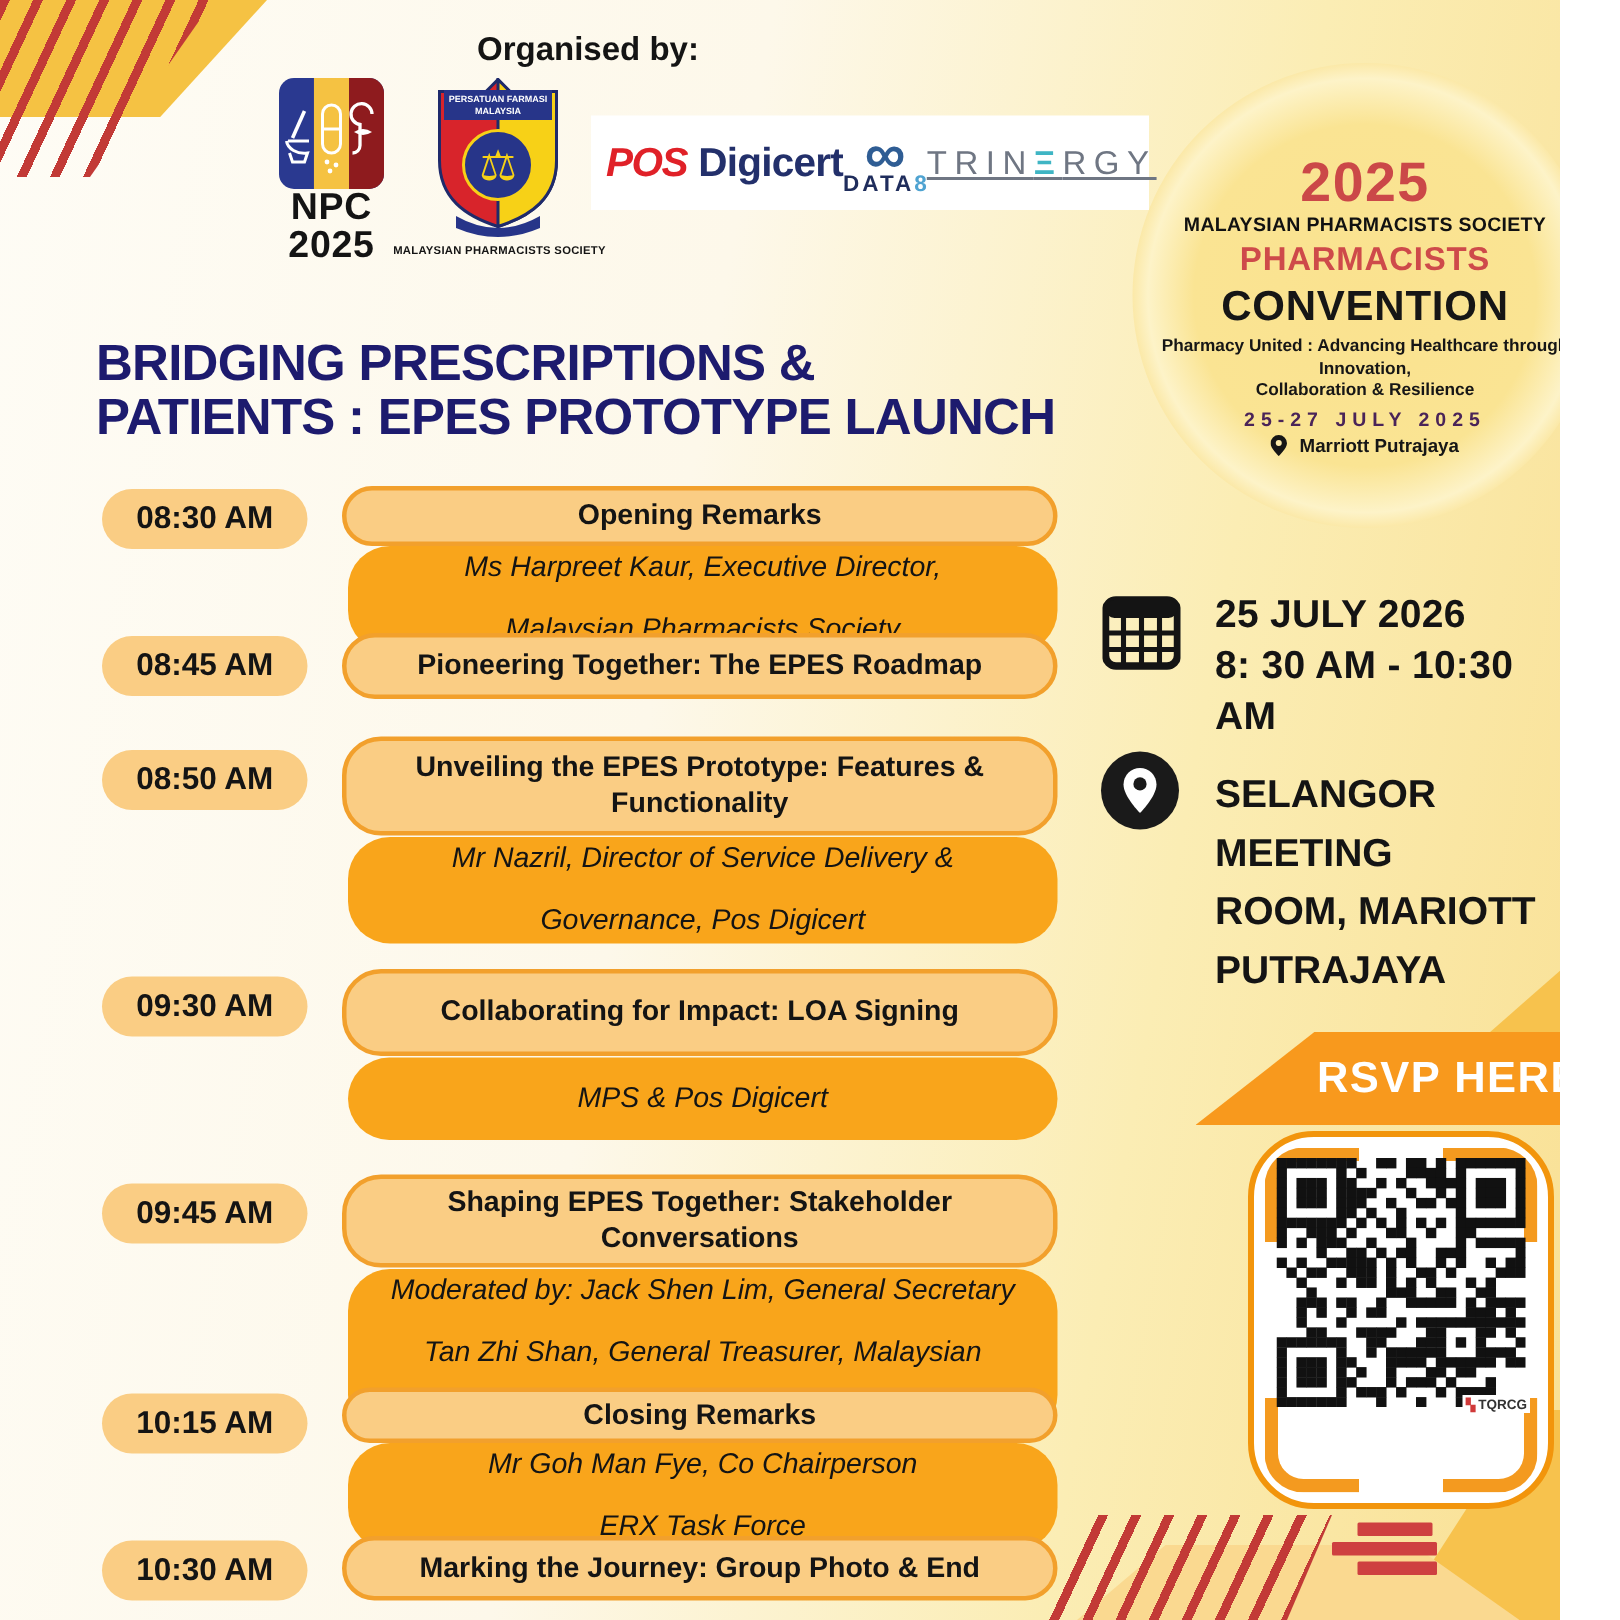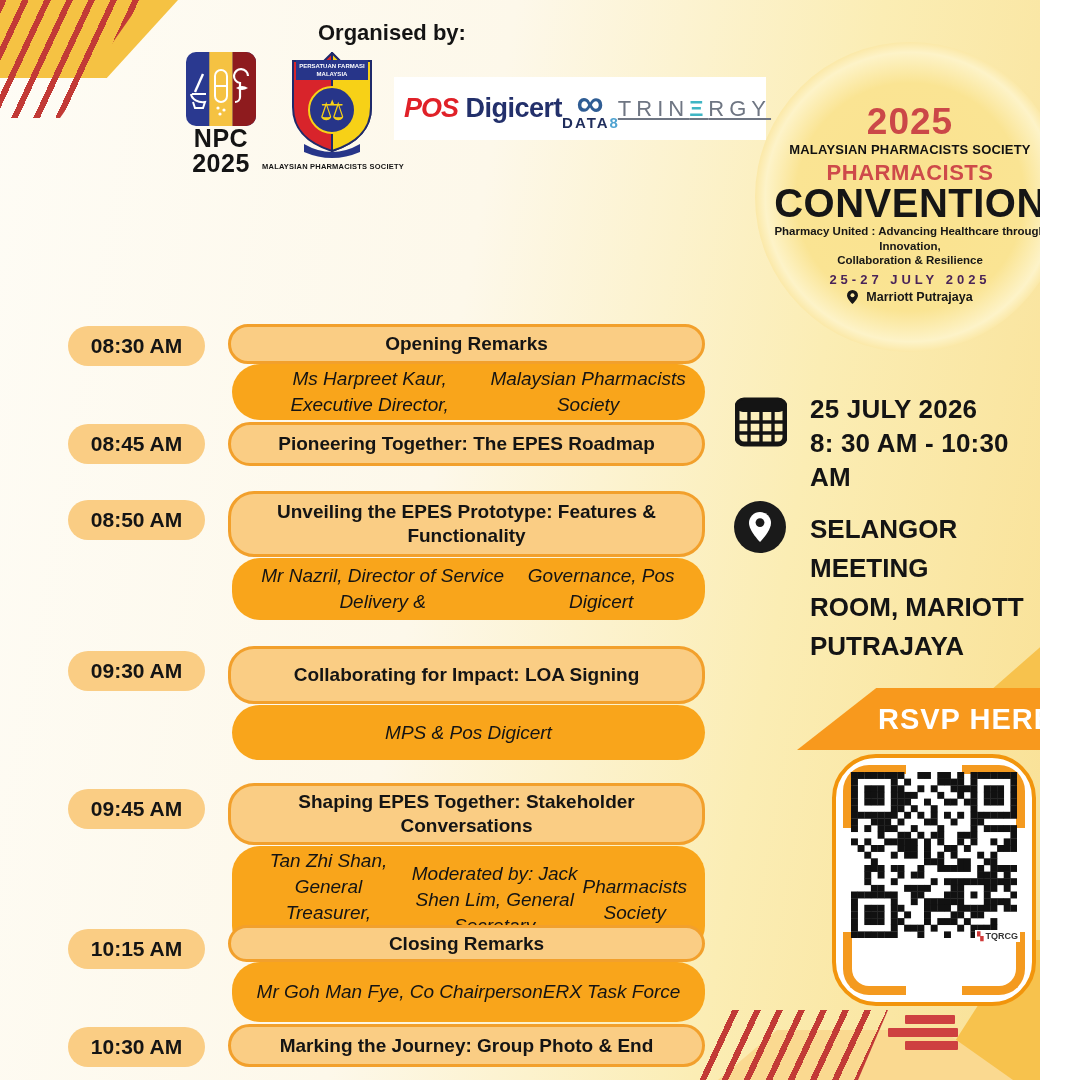--- a/index.html
+++ b/index.html
@@ -48,35 +48,35 @@
   .data8 .w{font-size:15px;font-weight:800;color:#1F2D5C;letter-spacing:2px;}
   .data8 .d{font-size:15px;font-weight:800;color:#4FA3D1;}
   .trinergy{font-size:22px;font-weight:500;color:#6F7683;letter-spacing:5px;white-space:nowrap;text-decoration:underline;}
   .trinergy .e{color:#3FB5C4;font-weight:600;}
   
   .badge{left:758px;top:104px;width:304px;text-align:center;z-index:1;}
   .badge .year{font-size:37px;font-weight:800;color:#CB4848;line-height:36px;letter-spacing:1px;}
   .badge .soc{font-size:13px;font-weight:800;color:#111;margin-top:2px;letter-spacing:.2px;}
   .badge .l1{font-size:30px;font-weight:800;color:#28286E;line-height:31px;letter-spacing:.5px;}
   .badge .l2{font-size:22px;font-weight:800;color:#CE4A4A;line-height:31px;letter-spacing:.5px;}
-  .badge .l3{font-size:40px;font-weight:800;color:#161616;line-height:31px;letter-spacing:.5px;}
+  .badge .l3{font-size:28px;font-weight:800;color:#161616;line-height:31px;letter-spacing:.5px;}
   .badge .tag{font-size:11.5px;font-weight:700;color:#161616;line-height:14.5px;margin-top:5px;}
   .badge .dates{font-size:13px;font-weight:800;color:#4A2458;letter-spacing:4px;margin-top:4px;}
   .badge .venue{font-size:12.5px;font-weight:800;color:#161616;margin-top:3px;display:flex;align-items:center;justify-content:center;gap:8px;}
   
   .main-title{left:64px;top:224px;width:700px;font-size:34px;font-weight:800;color:#1D1B6E;line-height:36px;letter-spacing:-.5px;z-index:1;}
   
   .time-pill{left:68px;width:137px;height:40px;background:#FACD84;border-radius:21px;
     display:flex;align-items:center;justify-content:center;font-size:21px;font-weight:800;z-index:1;text-align:right;}
   .title-pill{left:228px;width:477px;background:#FACD84;border:3px solid #F2A02C;border-radius:26px;
     display:flex;align-items:center;justify-content:center;text-align:center;
     font-size:19px;font-weight:800;box-sizing:border-box;padding:2px 22px;line-height:24px;z-index:1;}
   .desc-pill{left:232px;width:473px;background:#F9A51B;border-radius:28px;
-    display:flex;flex-direction:row;align-items:center;justify-content:center;text-align:center;
-    font-size:19px;font-style:italic;font-weight:500;line-height:26px;padding:2px 18px;box-sizing:border-box;z-index:0;}
+    display:flex;flex-direction:column;align-items:center;justify-content:center;text-align:center;
+    font-size:19px;font-style:italic;font-weight:500;line-height:26px;padding:2px 18px;box-sizing:border-box;z-index:0;gap:15px;}
   
   .ev-date{left:810px;top:392px;font-size:26px;font-weight:800;line-height:34px;letter-spacing:.2px;z-index:1;}
   .venue-txt{left:810px;top:510px;font-size:26px;font-weight:800;line-height:39px;z-index:1;}
   .cal-icon{left:735px;top:396px;z-index:1;}
   .pin-icon{left:733px;top:500px;z-index:1;}
   
   .rsvp{left:797px;top:688px;width:283px;height:62px;background:#F8991D;
     clip-path:polygon(28% 0,100% 0,100% 100%,0 100%);
     display:flex;align-items:center;justify-content:center;padding-left:55px;box-sizing:border-box;
     color:#fff;font-size:29px;font-weight:800;letter-spacing:1px;z-index:2;}
@@ -170,20 +170,24 @@
     <div class="dates">25-27 JULY 2025</div>
     <div class="venue">
       <svg width="11" height="14" viewBox="0 0 11 14">
           <path d="M5.5 0 A5.5 5.5 0 0 1 11 5.5 C11 9 5.5 14 5.5 14 C5.5 14 0 9 0 5.5 A5.5 5.5 0 0 1 5.5 0 Z" fill="#161616"></path>
           <circle cx="5.5" cy="5.3" r="2" fill="#FBE9A9"></circle>
         </svg>
       <span>Marriott Putrajaya</span>
     </div>
   </div>
 
+  <div class="abs main-title">
+    <span>BRIDGING PRESCRIPTIONS &amp;</span><br>
+    <span>PATIENTS : EPES PROTOTYPE LAUNCH</span>
+  </div>
 
   <div id="schedule">
       <div class="abs time-pill" style="top: 326px;">08:30 AM</div>
       <div class="abs title-pill" style="top: 324px; min-height: 40px;">Opening Remarks</div>
       <div class="abs desc-pill" style="top: 364px; min-height: 54px;">
         <div>Ms Harpreet Kaur, Executive Director,</div>
         <div>Malaysian Pharmacists Society</div>
       </div>
       <div class="abs time-pill" style="top: 424px;">08:45 AM</div>
       <div class="abs title-pill" style="top: 422px; min-height: 44px;">Pioneering Together: The EPES Roadmap</div>
@@ -194,22 +198,22 @@
         <div>Governance, Pos Digicert</div>
       </div>
       <div class="abs time-pill" style="top: 651px;">09:30 AM</div>
       <div class="abs title-pill" style="top: 646px; min-height: 58px;">Collaborating for Impact: LOA Signing</div>
       <div class="abs desc-pill" style="top: 705px; min-height: 55px;">
         <div>MPS &amp; Pos Digicert</div>
       </div>
       <div class="abs time-pill" style="top: 789px;">09:45 AM</div>
       <div class="abs title-pill" style="top: 783px; min-height: 62px;">Shaping EPES Together: Stakeholder Conversations</div>
       <div class="abs desc-pill" style="top: 846px; min-height: 80px;">
+        <div>Moderated by: Jack Shen Lim, General Secretary</div>
         <div>Tan Zhi Shan, General Treasurer, Malaysian</div>
-        <div>Moderated by: Jack Shen Lim, General Secretary</div>
         <div>Pharmacists Society</div>
       </div>
       <div class="abs time-pill" style="top: 929px;">10:15 AM</div>
       <div class="abs title-pill" style="top: 925px; min-height: 37px;">Closing Remarks</div>
       <div class="abs desc-pill" style="top: 962px; min-height: 60px;">
         <div>Mr Goh Man Fye, Co Chairperson</div>
         <div>ERX Task Force</div>
       </div>
       <div class="abs time-pill" style="top: 1027px;">10:30 AM</div>
       <div class="abs title-pill" style="top: 1024px; min-height: 43px;">Marking the Journey: Group Photo &amp; End</div>

